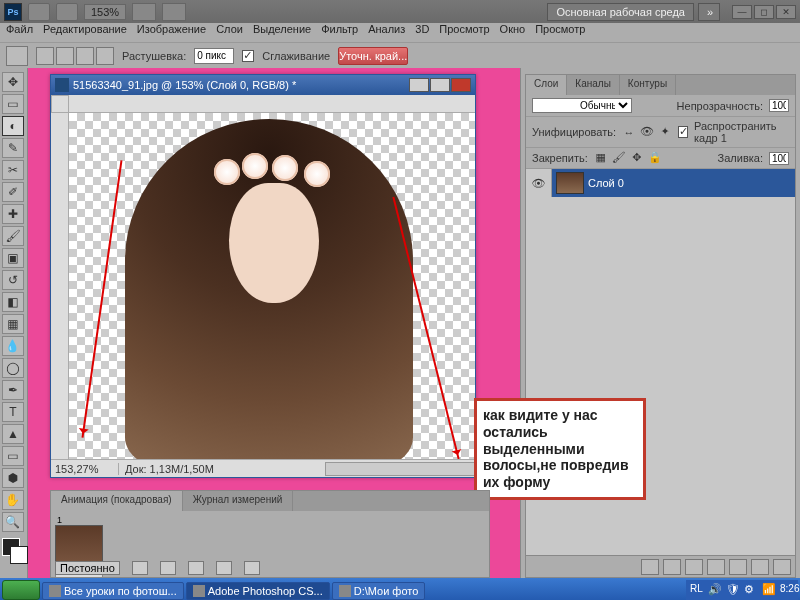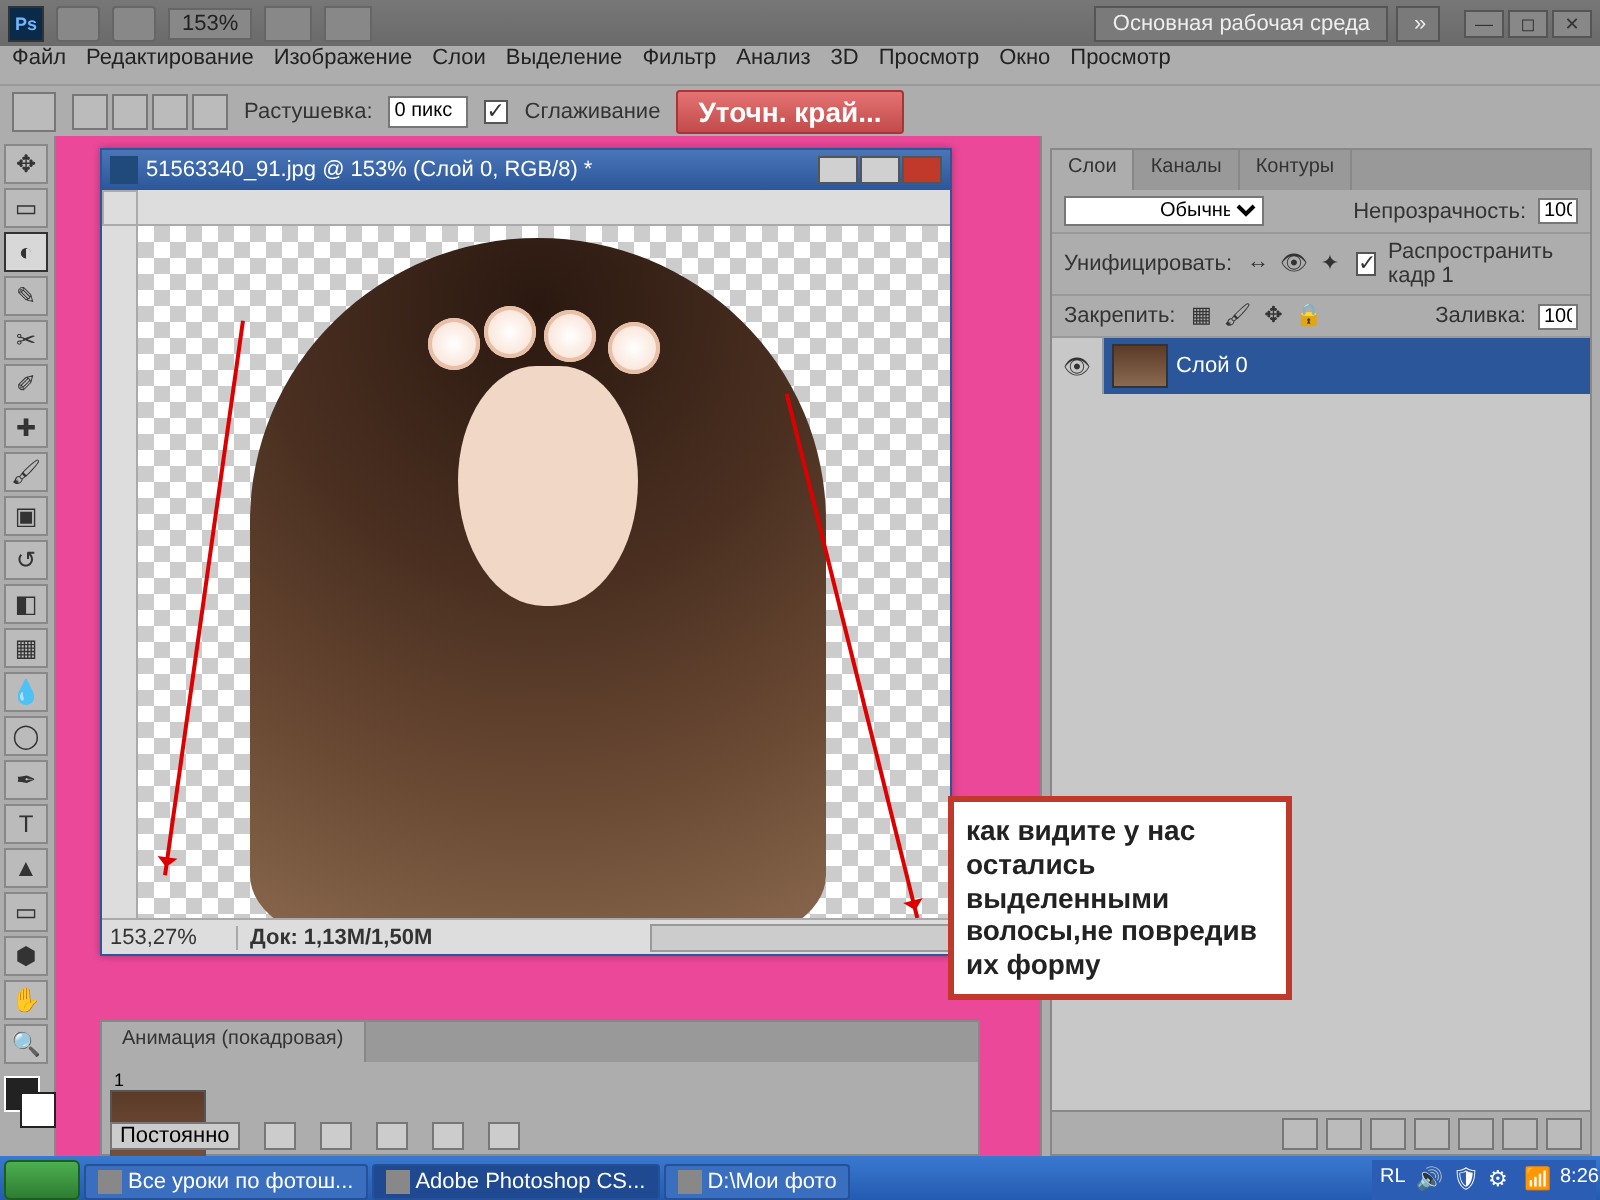--- a/index.html
+++ b/index.html
@@ -16,21 +16,21 @@
 .menubar { height: 19px; background: #adadad; display: flex; padding: 0 6px; gap: 10px; color: #222; }
 .menubar span { cursor: default; }
 .options-bar { height: 26px; background: #adadad; border-top: 1px solid #999; display: flex; align-items: center; padding: 0 6px; gap: 8px; }
 .tool-preset { width: 22px; height: 20px; border: 1px solid #777; background: #bbb; }
 .opt-icon { width: 18px; height: 18px; border: 1px solid #777; background: #bbb; }
 .opt-row { display: flex; gap: 2px; }
 .opt-label { color: #333; }
 .opt-input { width: 40px; height: 16px; border: 1px solid #777; background: #fff; font-size: 10px; padding: 0 2px; }
 .checkbox { width: 12px; height: 12px; border: 1px solid #555; background: #fff; display: inline-block; vertical-align: middle; position: relative; }
 .checkbox.checked::after { content: "✓"; position: absolute; top: -2px; left: 0; font-size: 11px; color: #333; }
-.refine-btn { background: linear-gradient(#e57373,#c24a4a); border: 1px solid #a33; padding: 2px 10px; color: #fff; border-radius: 2px; font-size: 14px; font-weight: bold; }
+.refine-btn { background: linear-gradient(#e57373,#c24a4a); border: 1px solid #a33; padding: 2px 0; color: #fff; border-radius: 2px; font-size: 11px; }
 
 .workarea { position: absolute; top: 68px; left: 0; right: 0; bottom: 22px; display: flex; }
 .toolbox { width: 28px; background: #adadad; display: flex; flex-direction: column; padding: 4px 2px; gap: 2px; border-right: 1px solid #888; }
 .tool { width: 22px; height: 20px; border: 1px solid #888; background: #bbb; display: flex; align-items: center; justify-content: center; font-size: 12px; color: #333; cursor: pointer; }
 .tool.sel { background: #d8d8d8; border-color: #333; }
 .color-sw { margin-top: 4px; position: relative; height: 32px; }
 .sw1 { position: absolute; width: 18px; height: 18px; background: #222; border: 1px solid #fff; top: 0; left: 0; }
 .sw2 { position: absolute; width: 18px; height: 18px; background: #fff; border: 1px solid #222; top: 8px; left: 8px; }
 
 .canvas-area { flex: 1; position: relative; background: #ec4899; }
@@ -51,26 +51,26 @@
 .face { position: absolute; top: 70px; left: 110px; width: 90px; height: 120px; background: #f1d7c5; border-radius: 50% 50% 55% 55% / 55% 55% 60% 60%; }
 .flowers { position: absolute; top: 40px; left: 95px; width: 120px; height: 40px; }
 .flower { position: absolute; width: 26px; height: 26px; background: radial-gradient(#fff,#f7d7c6); border-radius: 50%; box-shadow: 0 0 0 2px #e8c0a8 inset; }
 .flowers .f1{ left: 0; top: 6px } .flowers .f2{ left: 28px; top: 0 } .flowers .f3{ left: 58px; top: 2px } .flowers .f4{ left: 90px; top: 8px }
 .arrow { position: absolute; width: 2px; background: #d00; }
 .arrow::after { content: ""; position: absolute; bottom: -1px; left: -4px; border: 5px solid transparent; border-top-color: #d00; }
 .arrow.a1 { top: 46px; left: 32px; height: 280px; transform: rotate(8deg); }
 .arrow.a2 { top: 80px; left: 356px; height: 270px; transform: rotate(-14deg); }
 .doc-status { height: 18px; background: #ddd; display: flex; align-items: center; font-size: 10px; color: #333; border-top: 1px solid #aaa; }
 .doc-status .z { width: 68px; border-right: 1px solid #aaa; padding: 0 4px; }
-.doc-status .d { padding: 0 6px; font-weight: bold; }
+.doc-status .d { padding: 0 6px; }
 .doc-status .sb { margin-left: auto; width: 150px; height: 14px; background: #ccc; border: 1px solid #999; }
 
 .annotation { position: absolute; top: 330px; left: 446px; width: 172px; background: #fff; border: 3px solid #c0392b; padding: 6px; font-size: 14px; font-weight: bold; color: #222; line-height: 1.2; }
 
-.anim-panel { position: absolute; left: 22px; bottom: 0; width: 440px; height: 68px; background: #adadad; border: 1px solid #888; }
+.anim-panel { position: absolute; left: 22px; bottom: 0; width: 440px; height: 88px; background: #adadad; border: 1px solid #888; }
 .anim-tabs { height: 20px; display: flex; background: #999; }
 .anim-tab { padding: 3px 10px; font-size: 10px; color: #333; border-right: 1px solid #888; }
 .anim-tab.active { background: #adadad; }
 .anim-body { display: flex; padding: 4px; gap: 4px; }
 .frame { width: 48px; }
 .frame .thumb { width: 48px; height: 42px; border: 1px solid #555; background:
   linear-gradient(#5b3a28,#7a5640); }
 .frame .label { text-align: center; font-size: 9px; background: #ddd; border: 1px solid #888; border-top: none; }
 .anim-foot { position: absolute; bottom: 2px; left: 4px; display: flex; gap: 12px; align-items: center; font-size: 10px; }
 .anim-foot .sel { border: 1px solid #777; padding: 0 4px; background: #ccc; }
@@ -220,20 +220,21 @@
         <div class="d">Док: 1,13M/1,50M</div>
         <div class="sb"></div>
       </div>
     </div>
 
     <div class="annotation">как видите у нас остались выделенными волосы,не повредив их форму</div>
 
     <div class="anim-panel">
       <div class="anim-tabs">
         <div class="anim-tab active">Анимация (покадровая)</div>
+        <div class="anim-tab">Журнал измерений</div>
       </div>
       <div class="anim-body">
         <div class="frame">
           <div style="font-size:9px;text-align:left;padding:0 2px">1</div>
           <div class="thumb"></div>
           <div class="label">0 сек.</div>
         </div>
       </div>
       <div class="anim-foot">
         <div class="sel">Постоянно</div>

